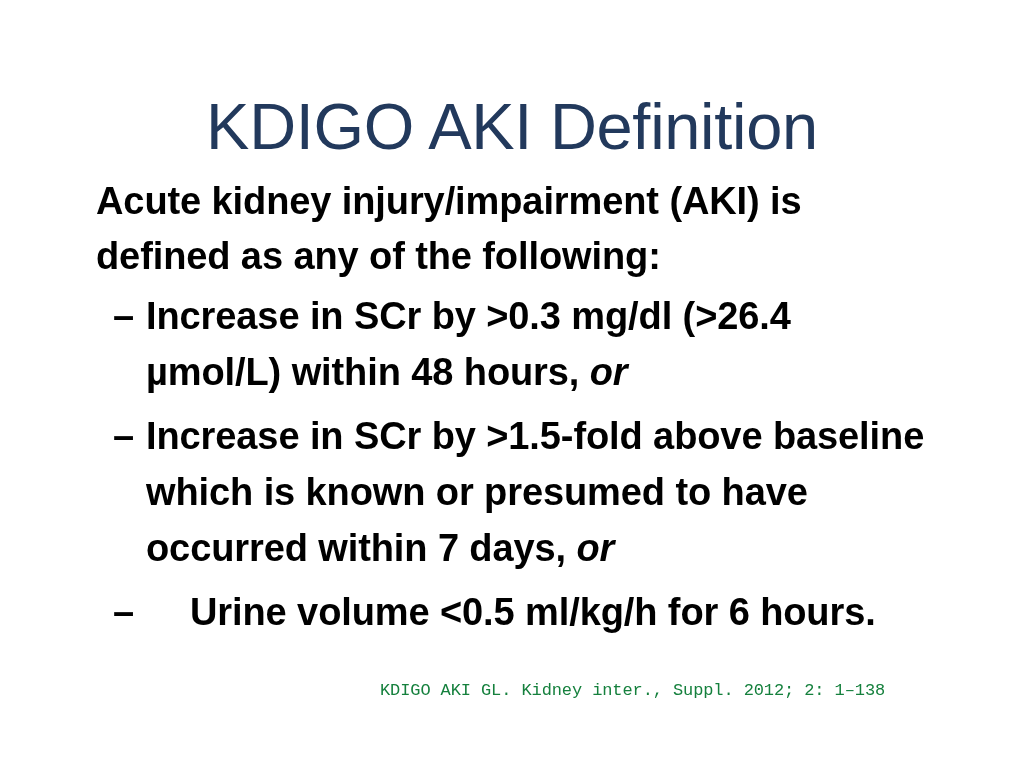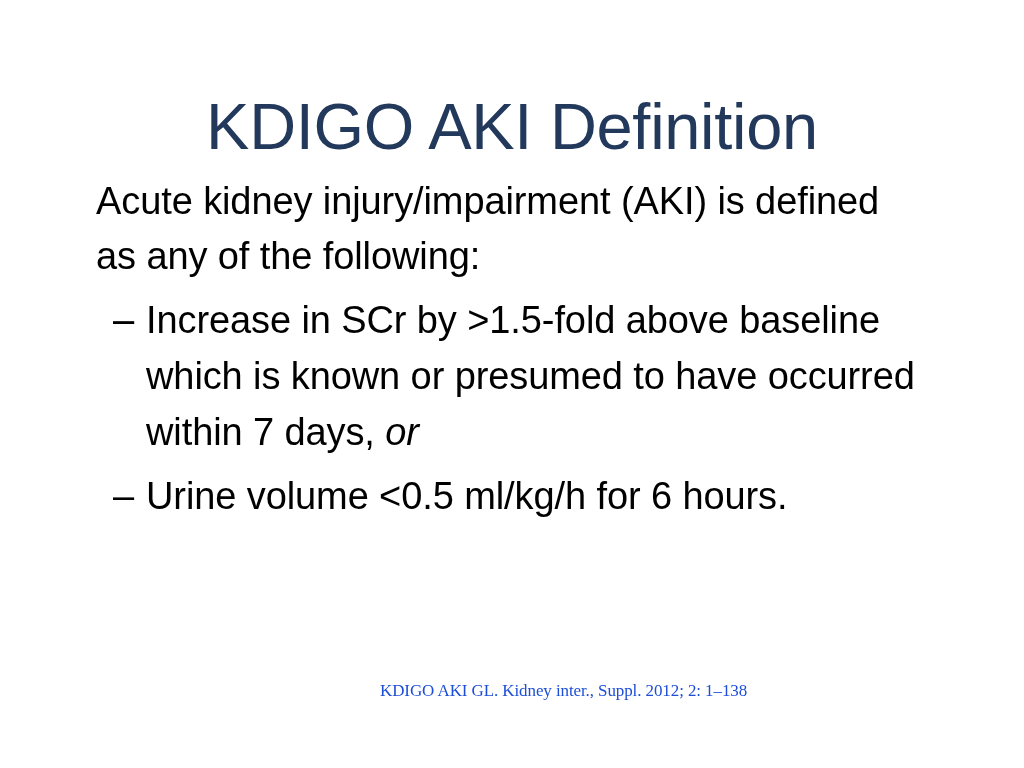--- a/index.html
+++ b/index.html
@@ -38,20 +38,21 @@
     letter-spacing: -0.3px;
     white-space: nowrap;
   }
 
   
   .body-block {
     position: absolute;
     top: 174px;
     left: 96px;
     width: 880px;
+    font-weight: bold;
   }
 
   .intro-para {
     font-family: "Liberation Sans", sans-serif;
     font-size: 38px;
     line-height: 55px;
     color: #000000;
     margin: 0 0 4px 0;
     max-width: 800px;
     letter-spacing: -0.1px;
@@ -83,57 +84,58 @@
     line-height: 56px;
     color: #000000;
   }
 
   .bullet-item .btext {
     display: block;
   }
 
   .bullet-1 .btext { max-width: 760px; }
   .bullet-2 .btext { max-width: 820px; }
-  .bullet-3 .btext { max-width: 840px; white-space: nowrap; }
+  .bullet-3 .btext { max-width: 840px; white-space: nowrap; margin-left: 44px; }
 
   .or-italic {
     font-style: italic;
   }
 
   
   .citation {
     position: absolute;
     top: 679px;
     left: 380px;
     width: 540px;
     text-align: left;
-    font-family: Liberation Serif, serif;
+    font-family: Liberation Mono, monospace;
     font-size: 17px;
     line-height: 24px;
     font-weight: 400;
-    color: #1d4ed8;
+    color: #15803d;
     white-space: nowrap;
     letter-spacing: -0.1px;
   }
 </style>
 </head>
 <body>
 
 <div class="slide">
 
   <h1 class="slide-title">KDIGO AKI Definition</h1>
 
   <div class="body-block">
 
     <p class="intro-para">Acute kidney injury/impairment (AKI) is defined as any of the following:</p>
 
     <ul class="bullet-list">
 
       <li class="bullet-item bullet-1">
         <span class="dash">–</span>
+        <span class="btext"><span>Increase in SCr by &gt;0.3 mg/dl (&gt;26.4 µmol/L) within 48 hours, </span><em class="or-italic">or</em></span>
       </li>
 
       <li class="bullet-item bullet-2">
         <span class="dash">–</span>
         <span class="btext"><span>Increase in SCr by &gt;1.5-fold above baseline which is known or presumed to have occurred within 7 days, </span><em class="or-italic">or</em></span>
       </li>
 
       <li class="bullet-item bullet-3">
         <span class="dash">–</span>
         <span class="btext"><span>Urine volume &lt;0.5 ml/kg/h for 6 hours.</span><em class="or-italic"></em></span>

